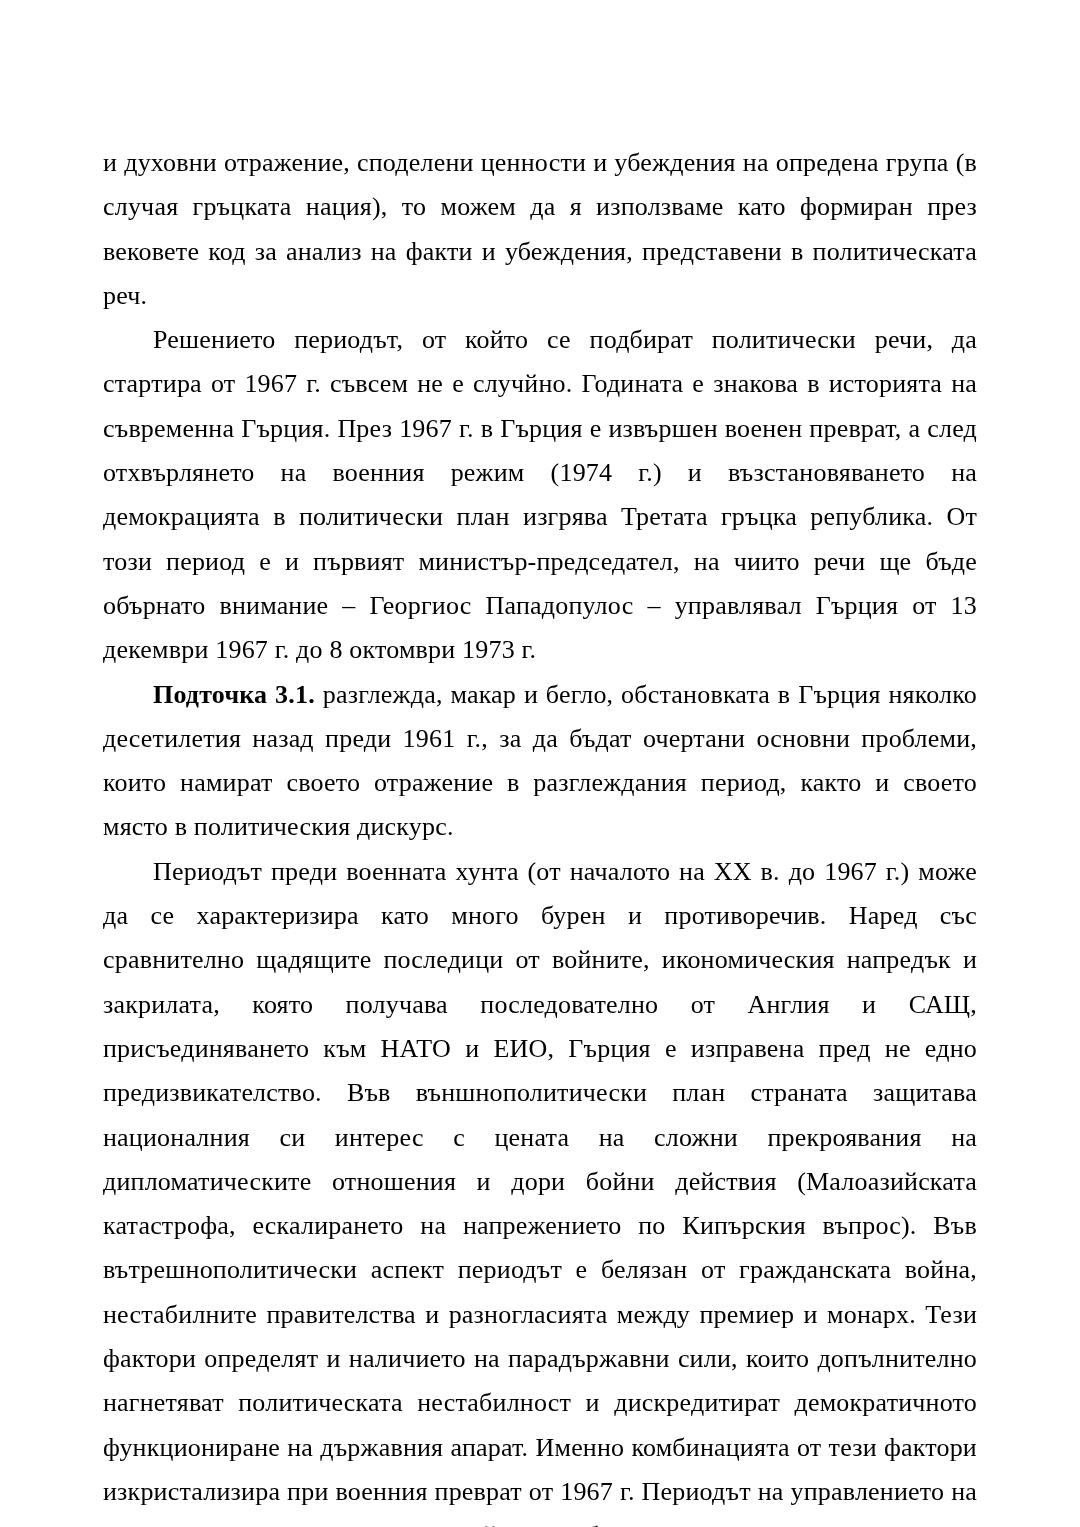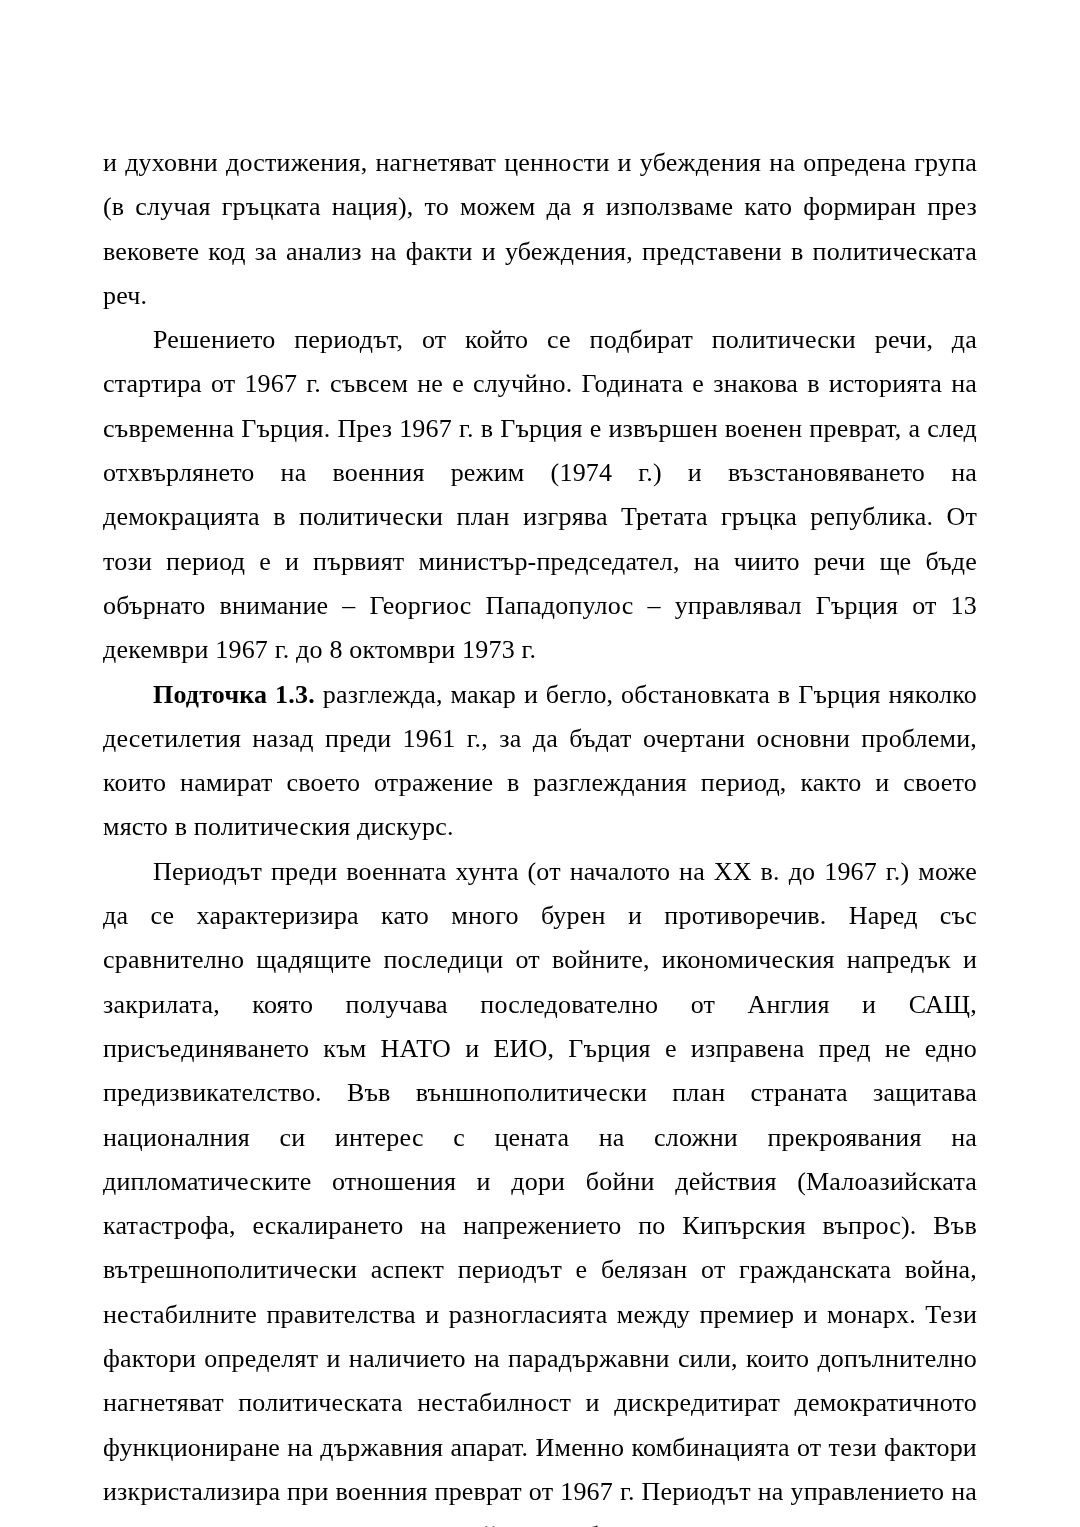--- a/index.html
+++ b/index.html
@@ -41,22 +41,22 @@
   .content b {
     font-weight: bold;
   }
 </style>
 </head>
 <body>
 
 <div class="page">
   <div class="content">
 
-    <p class="no-indent">и духовни достижения, нагнетяват ценности и убеждения на опредена група (в случая гръцката нация), то можем да я използваме като формиран през вековете код за анализ на факти и убеждения, представени в политическата реч.</p>
+    <p class="no-indent">и духовни отражение, споделени ценности и убеждения на опредена група (в случая гръцката нация), то можем да я използваме като формиран през вековете код за анализ на факти и убеждения, представени в политическата реч.</p>
 
     <p>Решението периодът, от който се подбират политически речи, да стартира от 1967 г. съвсем не е случйно. Годината е знакова в историята на съвременна Гърция. През 1967 г. в Гърция е извършен военен преврат, а след отхвърлянето на военния режим (1974 г.) и възстановяването на демокрацията в политически план изгрява Третата гръцка република. От този период е и първият министър-председател, на чиито речи ще бъде обърнато внимание – Георгиос Пападопулос – управлявал Гърция от 13 декември 1967 г. до 8 октомври 1973 г.</p>
 
-    <p><b>Подточка 1.3.</b> <span>разглежда, макар и бегло, обстановката в Гърция няколко десетилетия назад преди 1961 г., за да бъдат очертани основни проблеми, които намират своето отражение в разглеждания период, както и своето място в политическия дискурс.</span></p>
+    <p><b>Подточка 3.1.</b> <span>разглежда, макар и бегло, обстановката в Гърция няколко десетилетия назад преди 1961 г., за да бъдат очертани основни проблеми, които намират своето отражение в разглеждания период, както и своето място в политическия дискурс.</span></p>
 
     <p class="justify-last">Периодът преди военната хунта (от началото на ХХ в. до 1967 г.) може да се характеризира като много бурен и противоречив. Наред със сравнително щадящите последици от войните, икономическия напредък и закрилата, която получава последователно от Англия и САЩ, присъединяването към НАТО и ЕИО, Гърция е изправена пред не едно предизвикателство. Във външнополитически план страната защитава националния си интерес с цената на сложни прекроявания на дипломатическите отношения и дори бойни действия (Малоазийската катастрофа, ескалирането на напрежението по Кипърския въпрос). Във вътрешнополитически аспект периодът е белязан от гражданската война, нестабилните правителства и разногласията между премиер и монарх. Тези фактори определят и наличието на парадържавни сили, които допълнително нагнетяват политическата нестабилност и дискредитират демократичното функциониране на държавния апарат. Именно комбинацията от тези фактори изкристализира при военния преврат от 1967 г. Периодът на управлението на Военната хунта е неслучайно избран за стартова точка в</p>
 
   </div>
 </div>
 
 </body></html>

